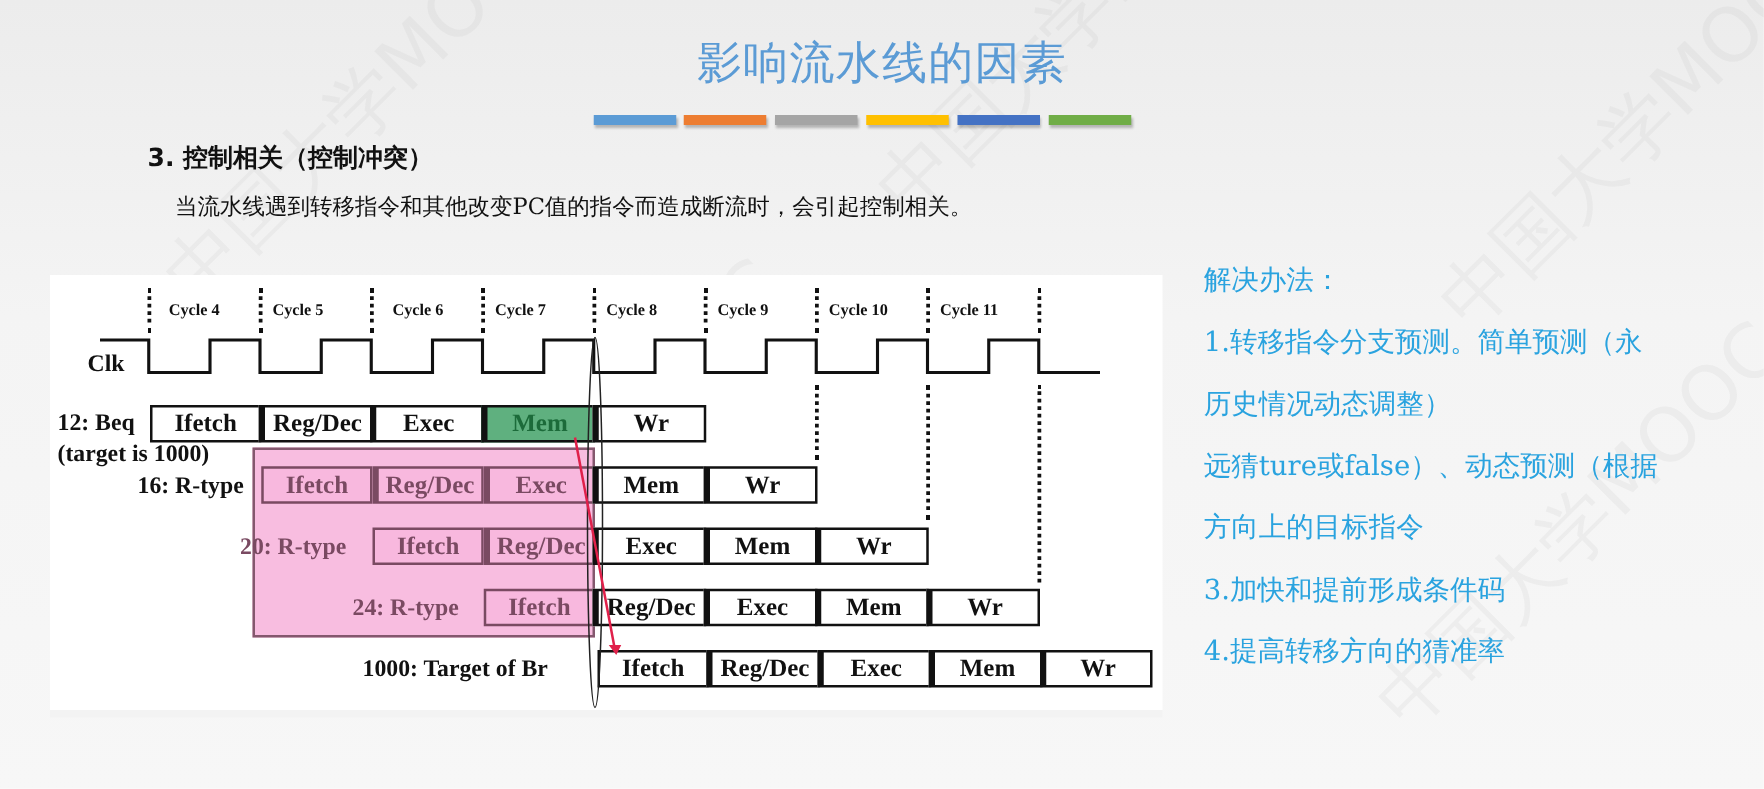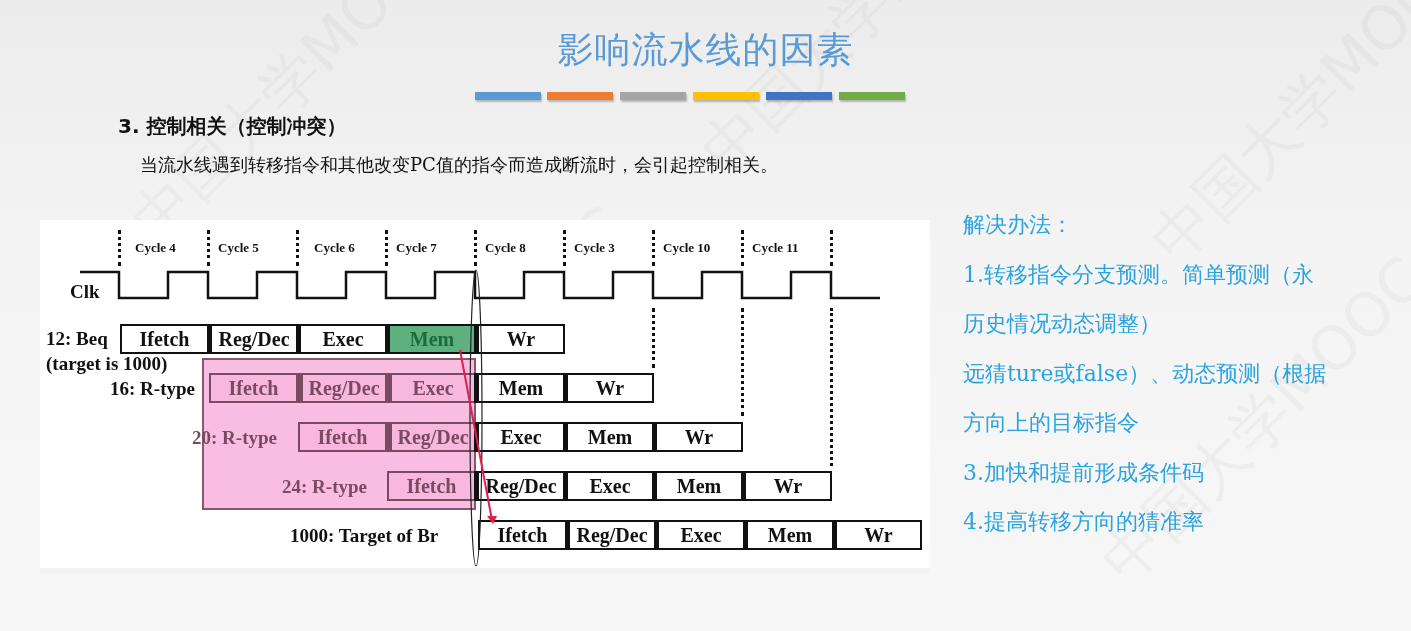--- a/index.html
+++ b/index.html
@@ -68,21 +68,21 @@
 <div class="section-heading">3. 控制相关（控制冲突）</div>
 <div class="intro">当流水线遇到转移指令和其他改变PC值的指令而造成断流时，会引起控制相关。</div>
 
 <div class="diagram">
 
   <span class="cyc" style="left:95px;">Cycle 4</span>
   <span class="cyc" style="left:178px;">Cycle 5</span>
   <span class="cyc" style="left:274px;">Cycle 6</span>
   <span class="cyc" style="left:356px;">Cycle 7</span>
   <span class="cyc" style="left:445px;">Cycle 8</span>
-  <span class="cyc" style="left:534px;">Cycle 3</span>
+  <span class="cyc" style="left:534px;">Cycle 9</span>
   <span class="cyc" style="left:623px;">Cycle 10</span>
   <span class="cyc" style="left:712px;">Cycle 11</span>
 
   <div class="vdot" style="left:78px;top:10px;height:36px;"></div>
   <div class="vdot" style="left:167px;top:10px;height:36px;"></div>
   <div class="vdot" style="left:256px;top:10px;height:36px;"></div>
   <div class="vdot" style="left:345px;top:10px;height:36px;"></div>
   <div class="vdot" style="left:434px;top:10px;height:36px;"></div>
   <div class="vdot" style="left:523px;top:10px;height:36px;"></div>
   <div class="vdot" style="left:612px;top:10px;height:36px;"></div>

